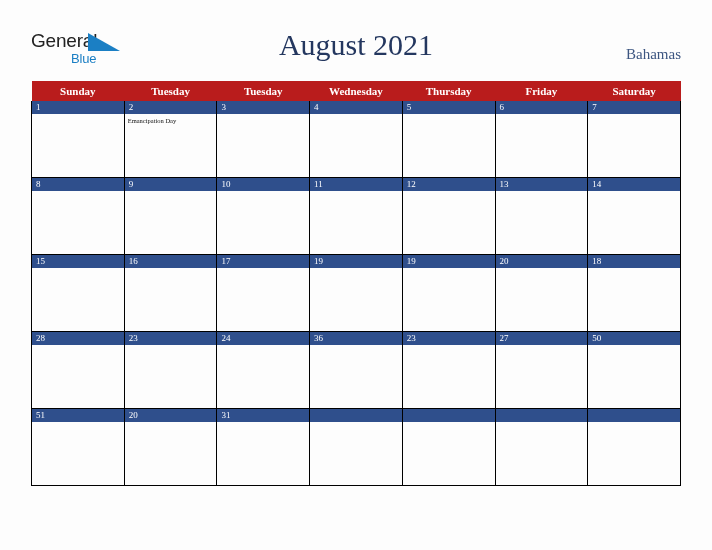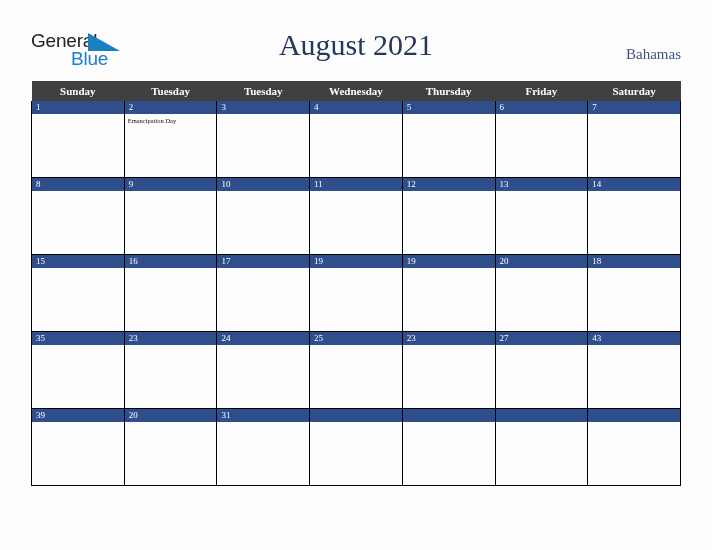--- a/index.html
+++ b/index.html
@@ -47,21 +47,21 @@
     left: 57px;
     top: 2px;
     width: 32px;
     height: 18px;
   }
   #logo-blue {
     position: absolute;
     left: 40px;
     top: 18px;
     font-family: "Liberation Sans", sans-serif;
-    font-size: 19px;
+    font-size: 13px;
     color: #1b7fc4;
     letter-spacing: -0.2px;
     line-height: 20px;
   }
 
   
   #month-title {
     position: absolute;
     left: 0;
     top: 28px;
@@ -91,21 +91,21 @@
   #calendar {
     position: absolute;
     left: 31px;
     top: 81px;
     width: 650px;
     border-collapse: collapse;
     table-layout: fixed;
   }
   #calendar th {
     height: 20px;
-    background: #404040;
+    background: #b91c1c;
     color: #ffffff;
     font-family: "Liberation Serif", serif;
     font-size: 11px;
     font-weight: bold;
     text-align: center;
     padding: 0;
     border: none;
     vertical-align: middle;
   }
   #calendar td {
@@ -268,51 +268,51 @@
           <div class="daybar">20</div>
           <div class="events"></div>
         </td>
         <td class="last-col">
           <div class="daybar">18</div>
           <div class="events"></div>
         </td>
       </tr>
       <tr class="week-row">
         <td class="first-col">
-          <div class="daybar">35</div>
+          <div class="daybar">28</div>
           <div class="events"></div>
         </td>
         <td>
           <div class="daybar">23</div>
           <div class="events"></div>
         </td>
         <td>
           <div class="daybar">24</div>
           <div class="events"></div>
         </td>
         <td>
-          <div class="daybar">25</div>
+          <div class="daybar">36</div>
           <div class="events"></div>
         </td>
         <td>
           <div class="daybar">23</div>
           <div class="events"></div>
         </td>
         <td>
           <div class="daybar">27</div>
           <div class="events"></div>
         </td>
         <td class="last-col">
-          <div class="daybar">43</div>
-          <div class="events"></div>
-        </td>
-      </tr>
-      <tr class="week-row">
-        <td class="first-col">
-          <div class="daybar">39</div>
+          <div class="daybar">50</div>
+          <div class="events"></div>
+        </td>
+      </tr>
+      <tr class="week-row">
+        <td class="first-col">
+          <div class="daybar">51</div>
           <div class="events"></div>
         </td>
         <td>
           <div class="daybar">20</div>
           <div class="events"></div>
         </td>
         <td>
           <div class="daybar">31</div>
           <div class="events"></div>
         </td>

